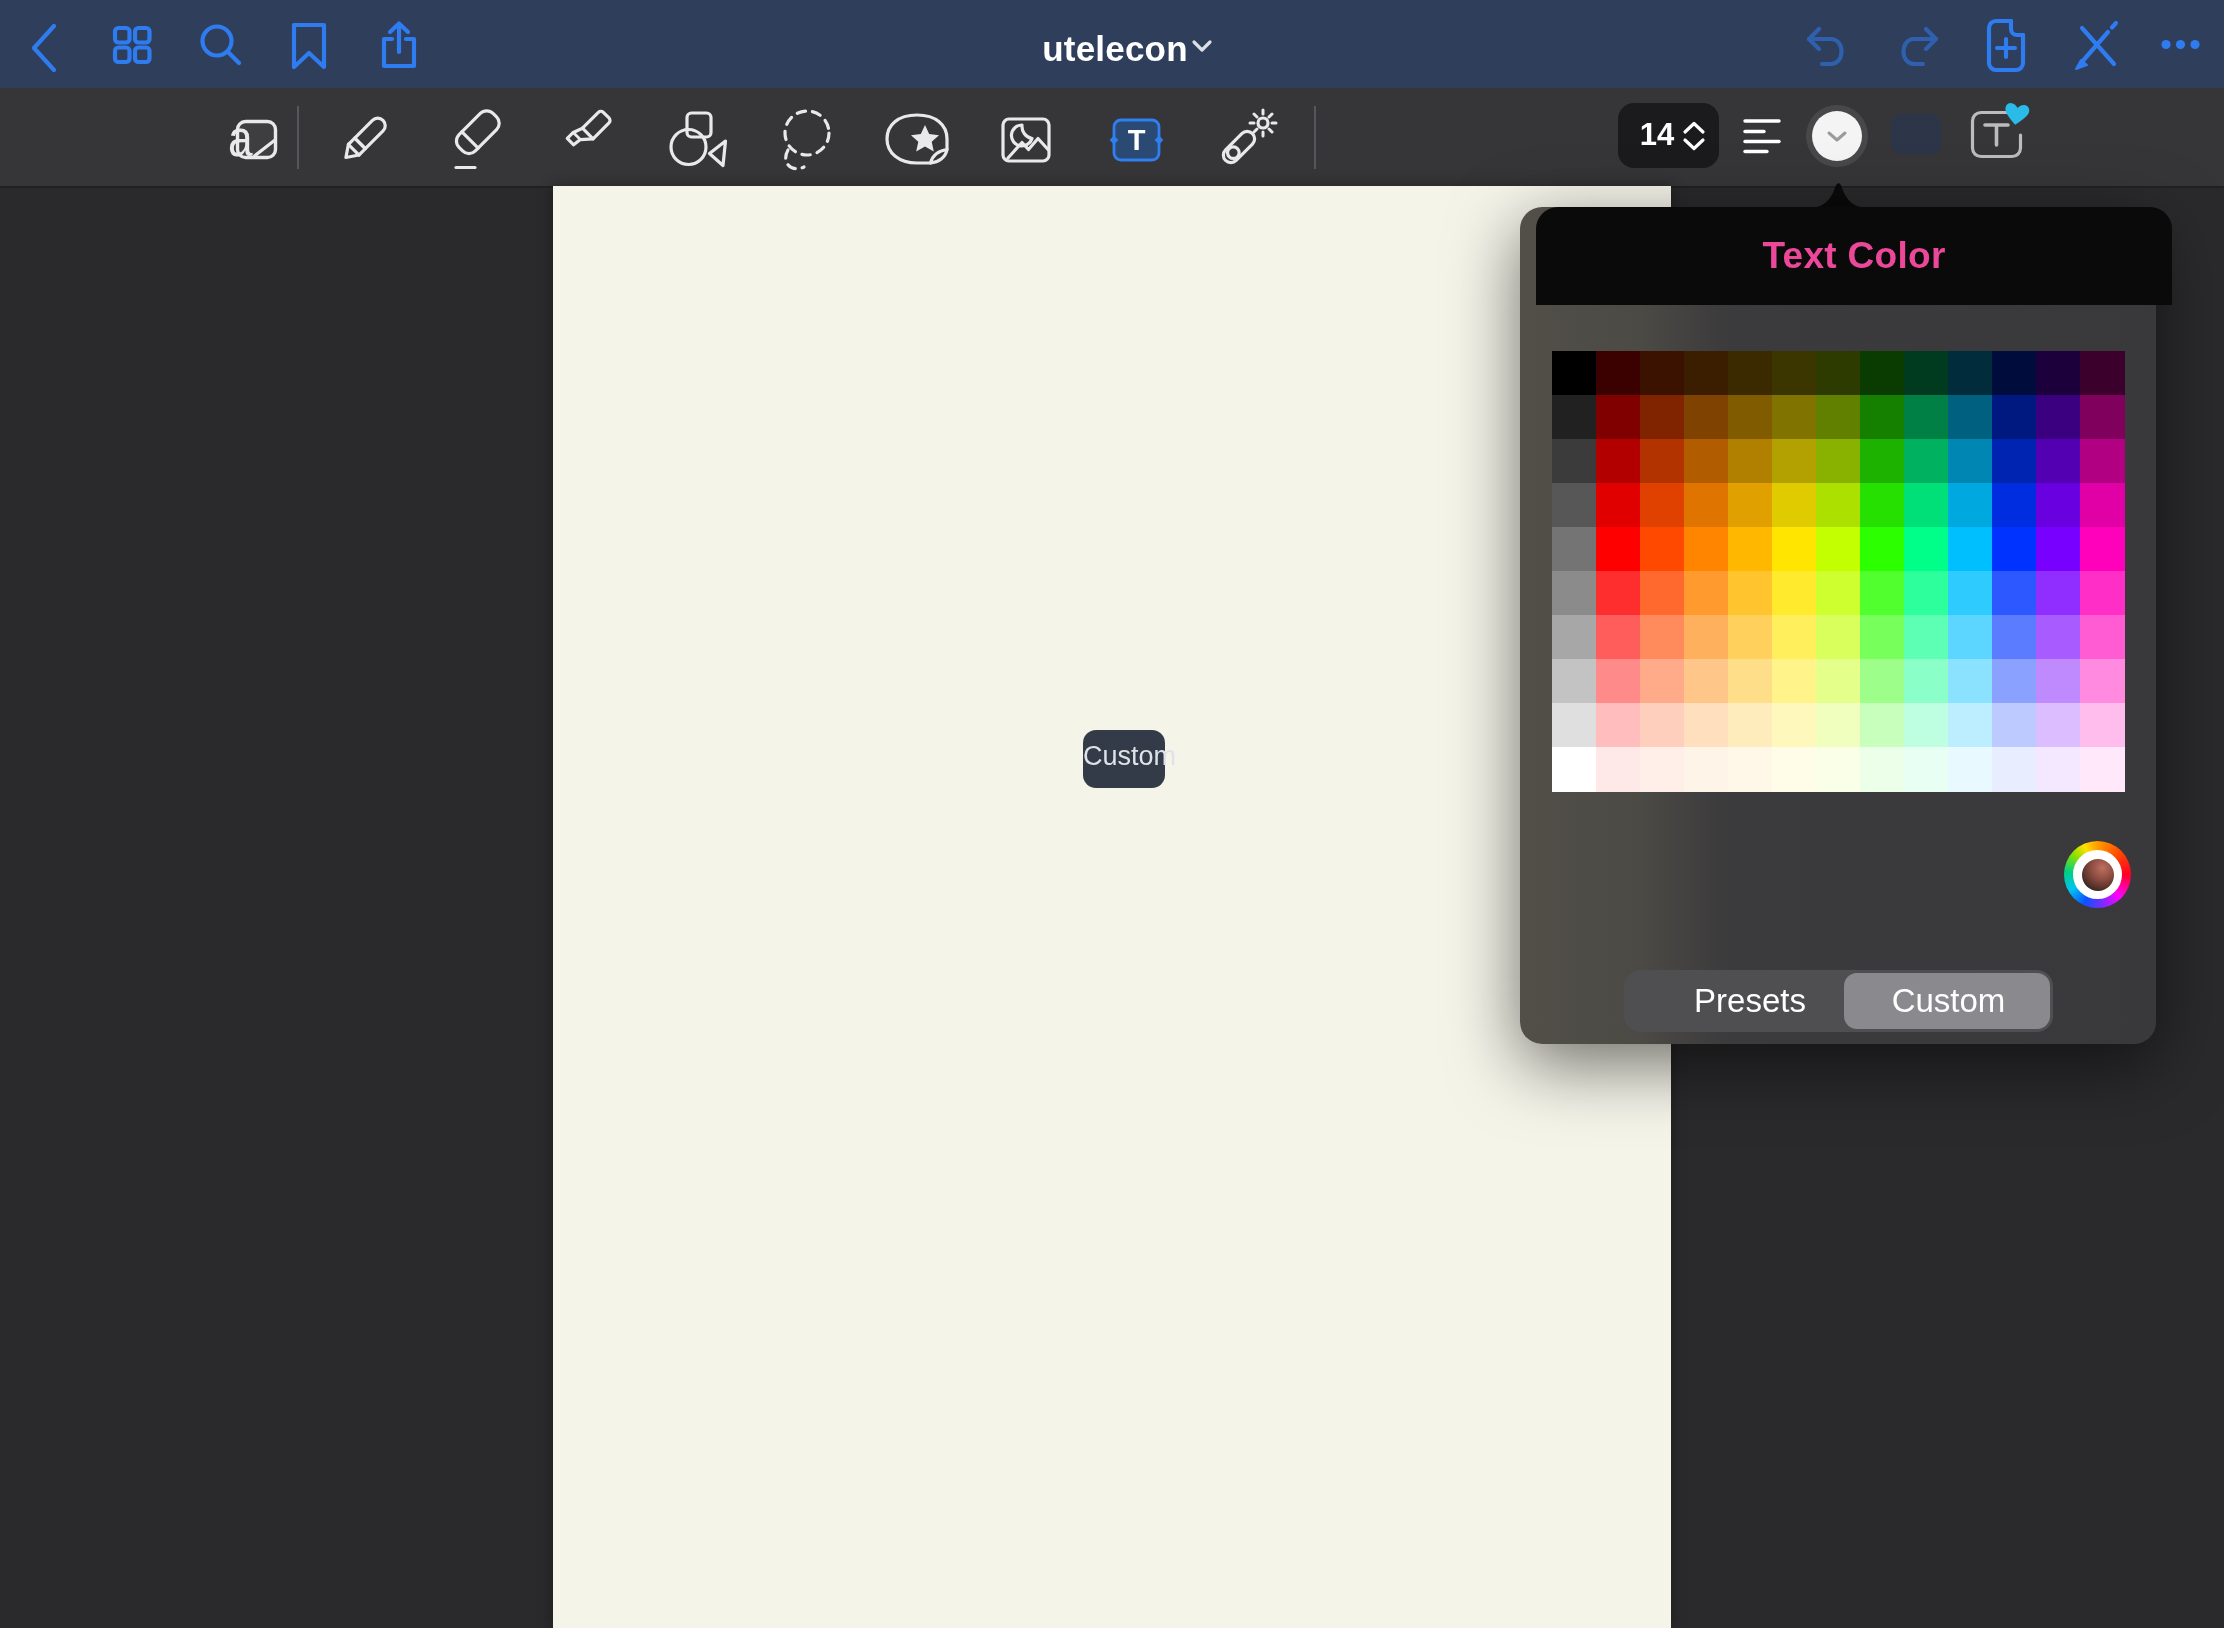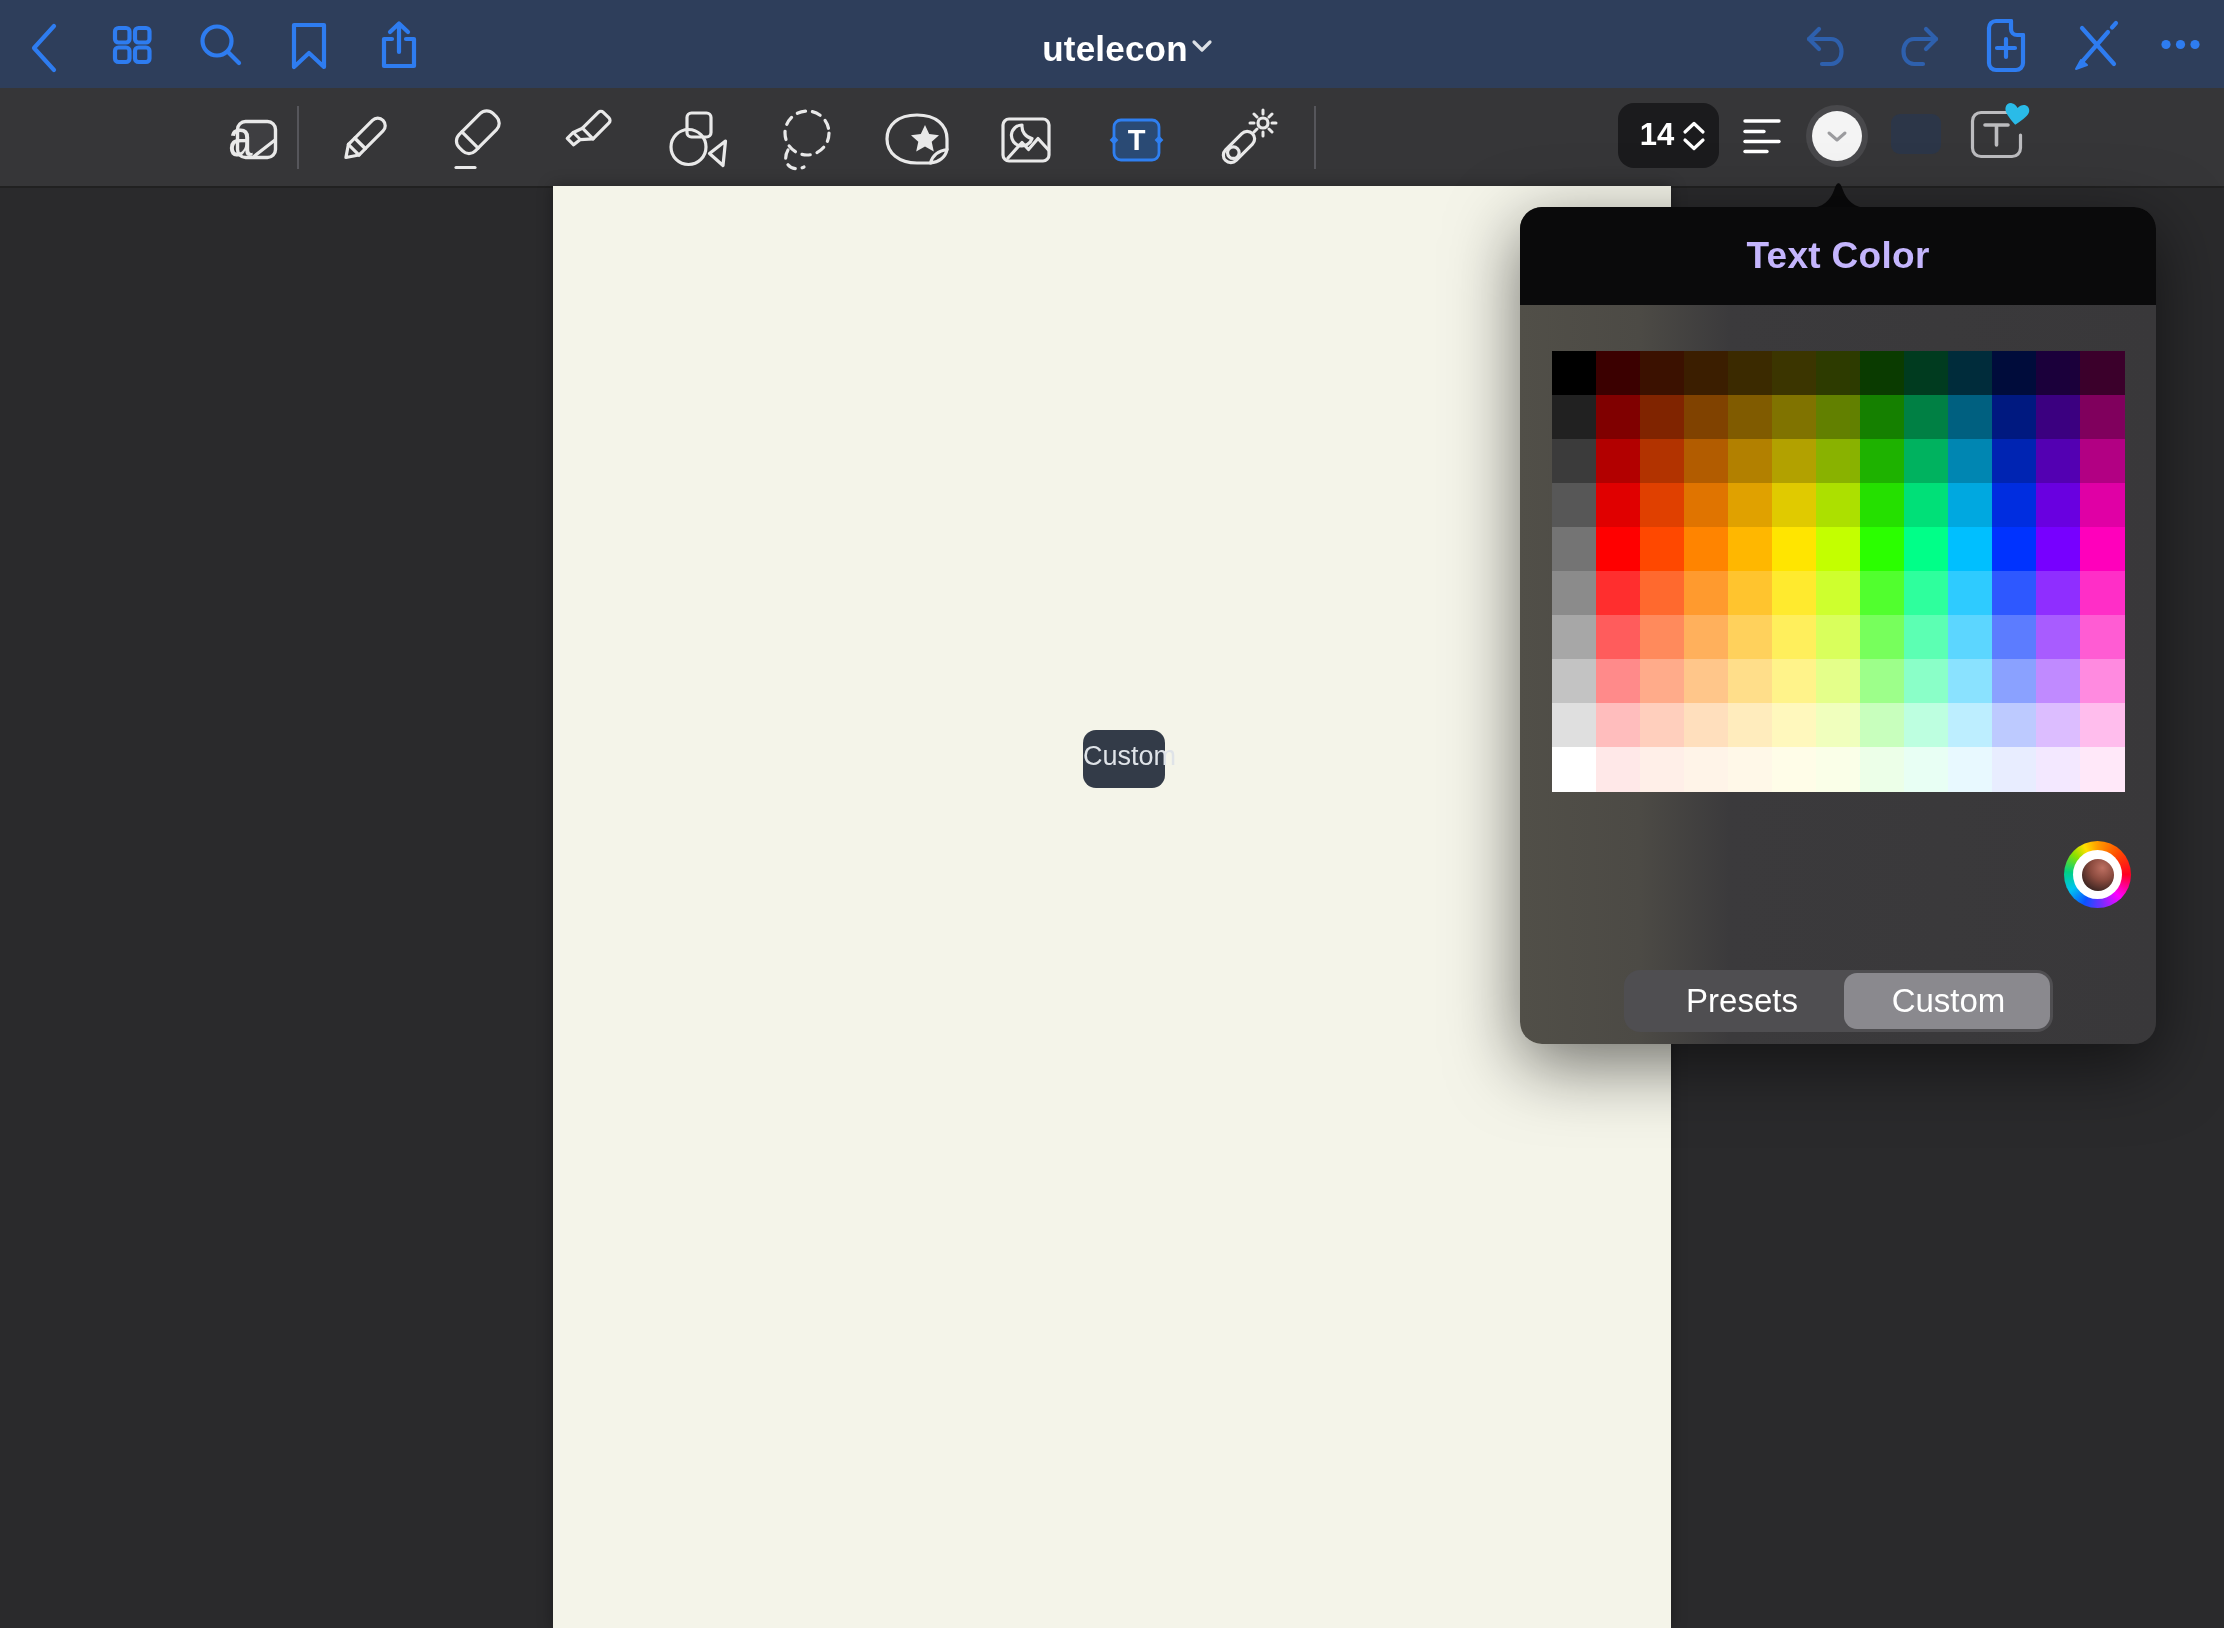--- a/index.html
+++ b/index.html
@@ -10,21 +10,21 @@
 #title{left:990px;top:29px;width:250px;text-align:center;color:#fff;font-size:35px;font-weight:bold;letter-spacing:0.2px}
 #textsbox{left:1083px;top:730px;width:82px;height:58px;background:#333b48;border-radius:13px;color:#dfe3e8;font-size:27px;text-align:center;line-height:52px}
 .pill{top:103px;height:65px;background:#1b1b1d;border-radius:16px;color:#fff}
 #fontpill{left:1342px;width:258px;font-size:30px;font-weight:bold;text-align:center;line-height:64px}
 #sizepill{left:1618px;width:101px}
 #sizenum{position:absolute;left:16px;top:0;width:46px;height:65px;line-height:64px;font-size:31px;font-weight:bold;text-align:center}
 #colorwell{left:1806px;top:105px;width:62px;height:62px;border-radius:50%;background:#48484b}
 #colorwell .inner{position:absolute;left:6px;top:6px;width:50px;height:50px;border-radius:50%;background:#f4f4f4}
 #bluerect{left:1891px;top:114px;width:50px;height:40px;border-radius:9px;background:rgba(36,54,86,0.55)}
 #popup{left:1520px;top:207px;width:636px;height:837px;border-radius:22px;background:linear-gradient(90deg,#514f48 0px,#4c4a45 120px,#3b3a3c 210px,#39383a 100%);box-shadow:0 20px 70px rgba(0,0,0,0.55)}
-#phead{position:absolute;left:0;top:0;width:636px;height:98px;background:#0a0a0b;border-radius:22px 22px 0 0;color:#c4b5fd;font-size:37px;font-weight:600;text-align:center;line-height:98px;letter-spacing:0.3px}
+#phead{position:absolute;left:16px;top:0;width:636px;height:98px;background:#0a0a0b;border-radius:22px 22px 0 0;color:#ec4899;font-size:37px;font-weight:600;text-align:center;line-height:98px;letter-spacing:0.3px}
 #pgrid i{position:absolute;width:45px;height:45px}
 #hexpill{left:1841px;top:833px;width:207px;height:82px;background:#0c0c0d;border-radius:18px;color:#fff;font-size:27px;line-height:82px;text-align:center;letter-spacing:0.5px}
 #wheel{left:2064px;top:841px;width:67px;height:67px;border-radius:50%;background:conic-gradient(from 0deg,#ff9d00,#ff4a00 45deg,#ff0022 90deg,#f0f 135deg,#7b2bff 170deg,#0a53ff 205deg,#00c3f0 240deg,#00d084 275deg,#8ae000 310deg,#ffe000 335deg,#ff9d00 360deg)}
 #wheel .w2{position:absolute;left:9px;top:9px;width:49px;height:49px;border-radius:50%;background:#fff}
 #wheel .w3{position:absolute;left:17.5px;top:17.5px;width:32px;height:32px;border-radius:50%;background:radial-gradient(circle at 64% 28%,#bd6f61 0%,#8a4a3e 40%,#30201e 85%,#241715 100%)}
 #seg{left:1624px;top:970px;width:429px;height:62px;background:#4f4e51;border-radius:16px}
 #segsel{position:absolute;left:220px;top:3px;width:206px;height:56px;background:#8a898e;border-radius:13px}
 .seglab{position:absolute;top:0;height:62px;line-height:62px;color:#fff;font-size:33px;text-align:center}
 svg{position:absolute;overflow:visible}
 .tb{stroke:#e9e9e9;stroke-width:3.2;fill:none;stroke-linecap:round;stroke-linejoin:round}
@@ -354,16 +354,16 @@
       <i style="left:1992px;top:747px;background:#e8edff"></i>
       <i style="left:2036px;top:747px;background:#f3e8ff"></i>
       <i style="left:2080px;top:747px;background:#ffe8f9"></i>
     </div>
   <div class="abs" id="wheel">
       <div class="w2"></div>
       <div class="w3"></div>
     </div>
   <div class="abs" id="seg">
     <div id="segsel"></div>
-    <div class="seglab" style="left:8px;width:220px">Presets</div>
+    <div class="seglab" style="left:16px;width:220px">Presets</div>
     <div class="seglab" style="left:220px;width:209px">Custom</div>
   </div>
 </div>
 
 </body></html>

